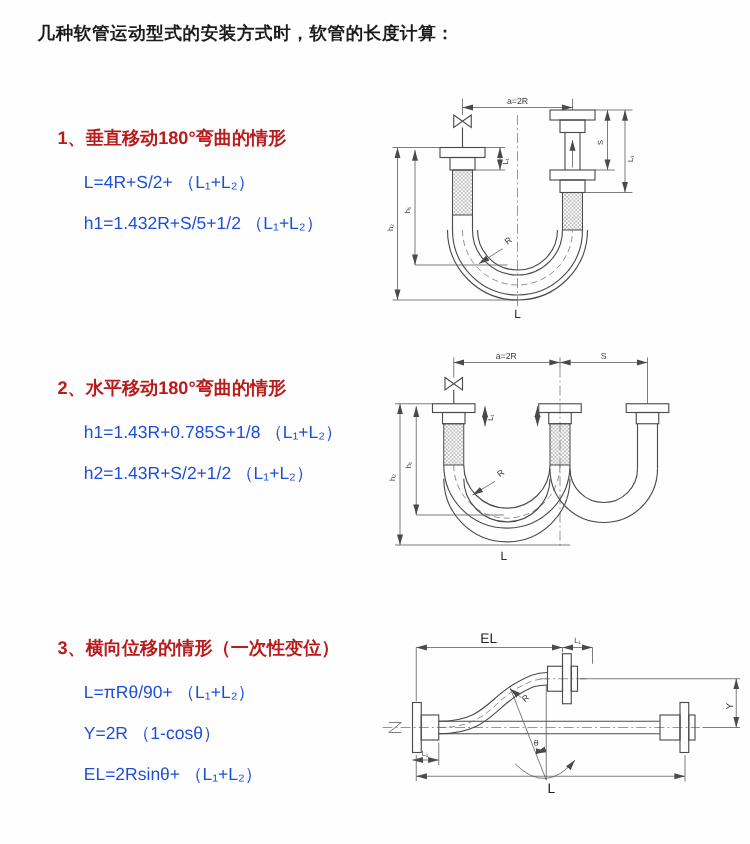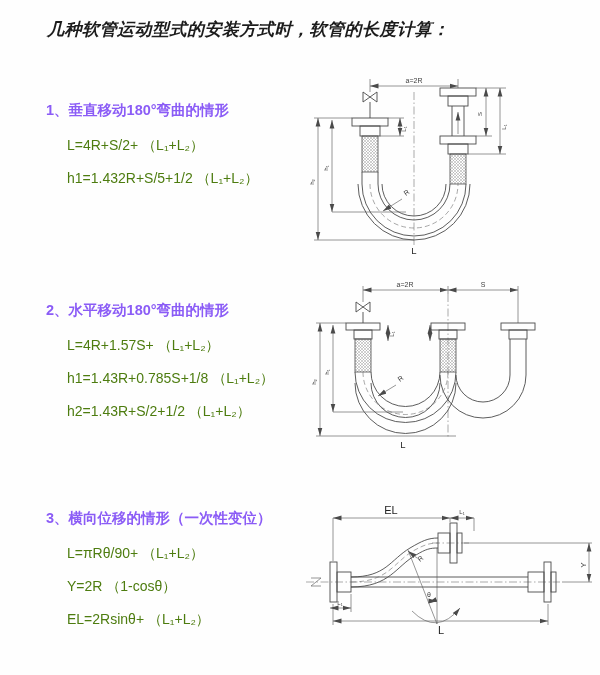--- a/index.html
+++ b/index.html
@@ -1,30 +1,30 @@
 <!DOCTYPE html>
 <html><head>
 <meta charset="utf-8">
 <style>
   html,body{margin:0;padding:0;}
   body{
     width:600px;height:675px;position:relative;background:#fefefe;
     font-family:"Liberation Sans","DejaVu Sans",sans-serif;color:#1a1a1a;overflow:hidden;
   }
   .title{
-    position:absolute;left:47px;top:18px;font-size:17px;font-weight:bold;
-    letter-spacing:0.5px;color:#1c1c1c;white-space:nowrap;font-style:italic;
+    position:absolute;left:30px;top:18px;font-size:14px;font-weight:bold;
+    letter-spacing:0.5px;color:#1c1c1c;white-space:nowrap;
   }
   .section{position:absolute;left:46px;width:275px;}
   #sec1{top:101px}
   #sec2{top:301px}
   #sec3{top:509px}
-  .heading{font-size:14.5px;font-weight:bold;color:#8b5cf6;margin:0 0 9px 0;white-space:nowrap;}
+  .heading{font-size:14.5px;font-weight:bold;color:#b91c1c;margin:0 0 9px 0;white-space:nowrap;}
   .formula{
-    font-size:14px;color:#4d7c0f;margin-left:21px;height:33px;line-height:33px;
+    font-size:14px;color:#1d4ed8;margin-left:21px;height:33px;line-height:33px;
     white-space:nowrap;
   }
   .diagram{position:absolute;}
   #dwg1{left:308px;top:72px}
   #dwg2{left:308px;top:280px}
   #dwg3{left:298px;top:498px}
   svg .ln{fill:none;stroke:#4b4b4b;stroke-width:0.9}
   svg .dm{fill:none;stroke:#5f5f5f;stroke-width:0.65}
   svg .cl{fill:none;stroke:#747474;stroke-width:0.6;stroke-dasharray:8 2.5 1.5 2.5}
   svg .dc{fill:none;stroke:#6d6d6d;stroke-width:0.6;stroke-dasharray:5 3}
@@ -42,21 +42,20 @@
 <div class="title">几种软管运动型式的安装方式时，软管的长度计算：</div>
 
 <div class="section" id="sec1">
   <div class="heading">1、垂直移动180°弯曲的情形</div>
   <div class="formula">L=4R+S/2+ （L₁+L₂）</div>
   <div class="formula">h1=1.432R+S/5+1/2 （L₁+L₂）</div>
 </div>
 
 <div class="section" id="sec2">
   <div class="heading">2、水平移动180°弯曲的情形</div>
-  <div class="formula">L=4R+1.57S+ （L₁+L₂）</div>
   <div class="formula">h1=1.43R+0.785S+1/8 （L₁+L₂）</div>
   <div class="formula">h2=1.43R+S/2+1/2 （L₁+L₂）</div>
 </div>
 
 <div class="section" id="sec3">
   <div class="heading">3、横向位移的情形（一次性变位）</div>
   <div class="formula">L=πRθ/90+ （L₁+L₂）</div>
   <div class="formula">Y=2R （1-cosθ）</div>
   <div class="formula">EL=2Rsinθ+ （L₁+L₂）</div>
 </div>

